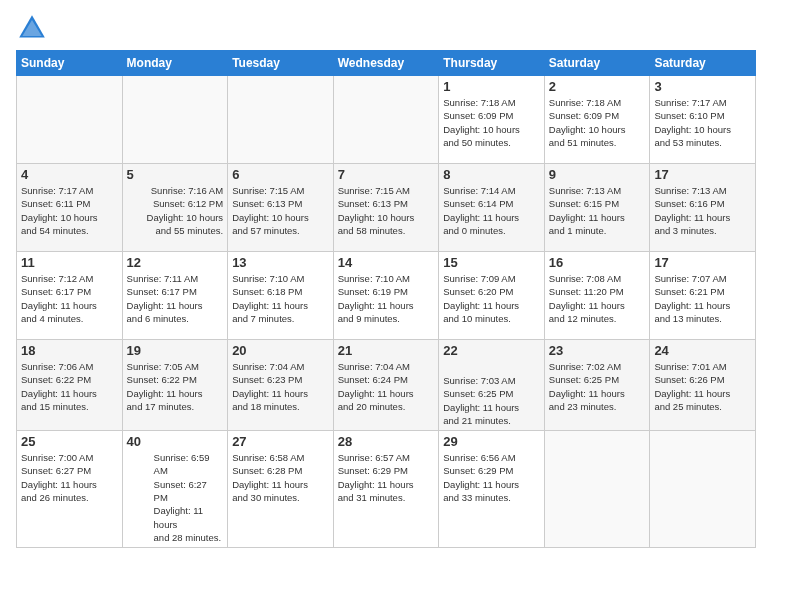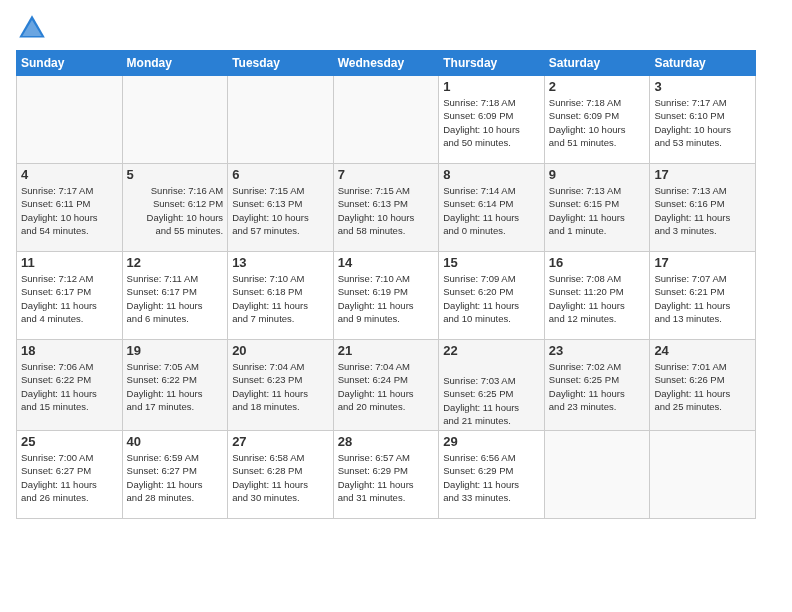--- a/index.html
+++ b/index.html
@@ -305,21 +305,21 @@
         <tr>
           <td>
             <div class="day-number">25</div>
             <div class="day-info" style="white-space: pre-line;">Sunrise: 7:00 AM
 Sunset: 6:27 PM
 Daylight: 11 hours
 and 26 minutes.</div>
           </td>
           <td>
             <div class="day-number">40</div>
-            <div class="day-info" style="white-space: pre-line;">Sunrise: 6:59 AM
+            <div class="day-info" style="white-space: pre-line; margin-left: 27px;">Sunrise: 6:59 AM
 Sunset: 6:27 PM
 Daylight: 11 hours
 and 28 minutes.</div>
           </td>
           <td>
             <div class="day-number">27</div>
             <div class="day-info" style="white-space: pre-line;">Sunrise: 6:58 AM
 Sunset: 6:28 PM
 Daylight: 11 hours
 and 30 minutes.</div>

